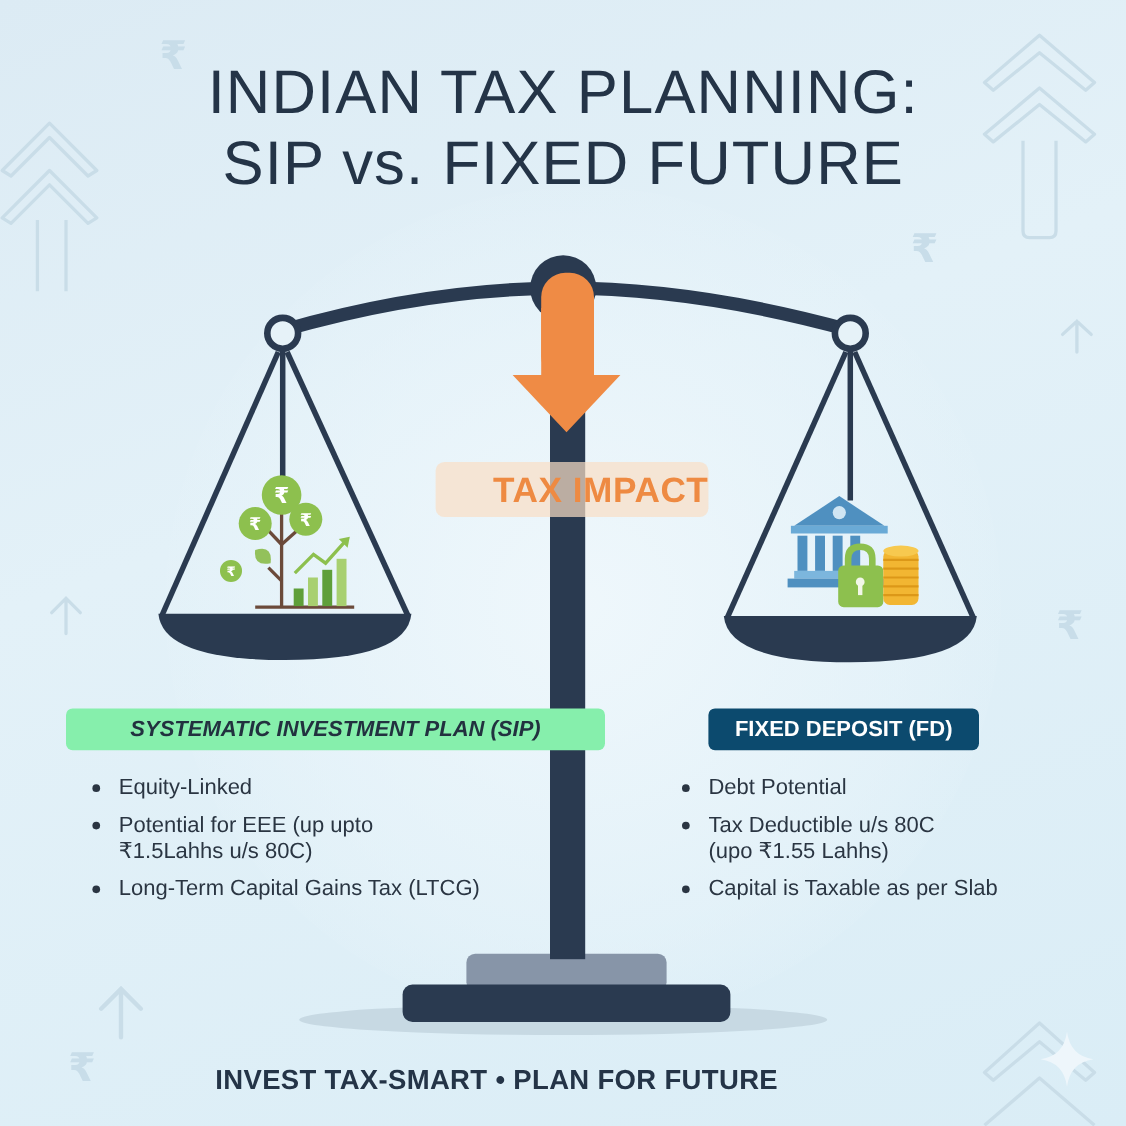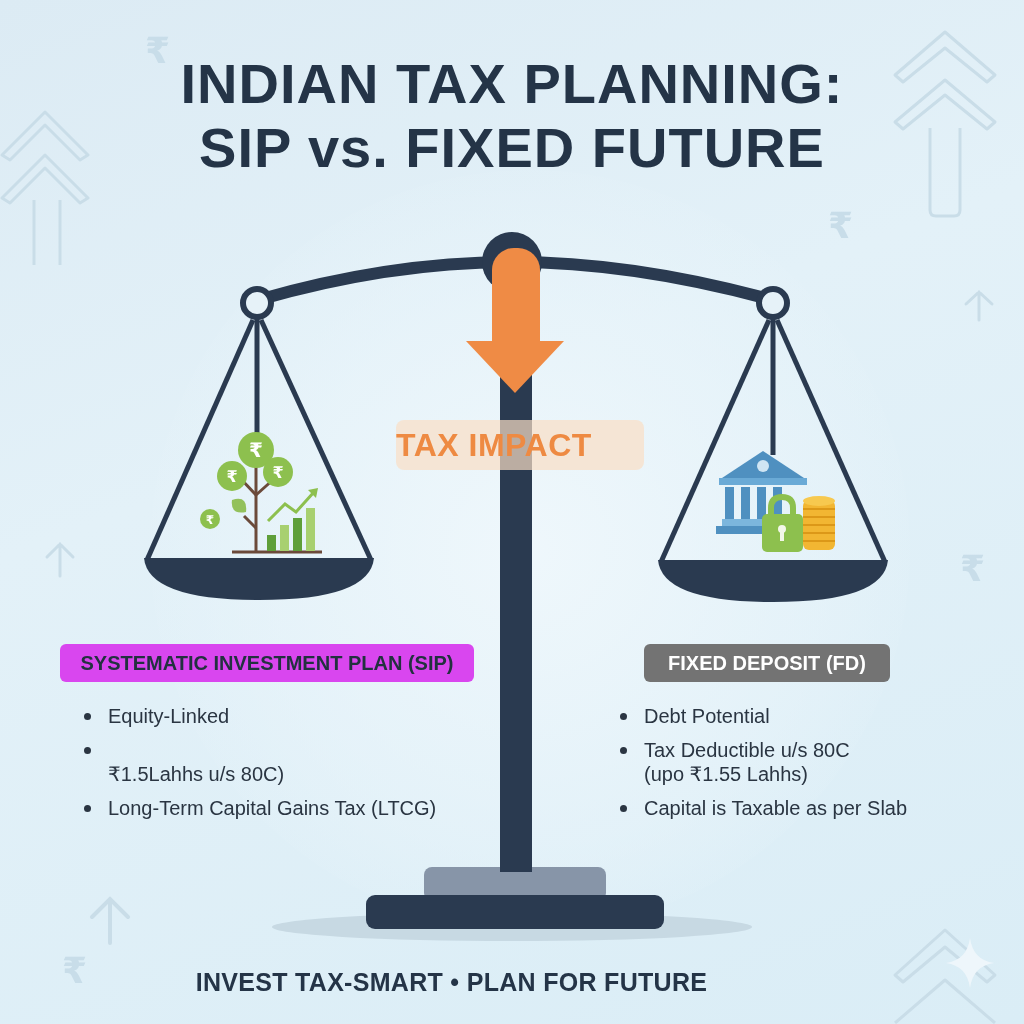--- a/index.html
+++ b/index.html
@@ -13,38 +13,38 @@
   .glow {
     position: absolute; left: 150px; top: 170px; width: 760px; height: 760px;
     border-radius: 50%;
     background: radial-gradient(circle, rgba(240,248,252,0.9) 0%, rgba(232,244,250,0.55) 55%, rgba(220,236,245,0) 75%);
   }
   .deco { position: absolute; color: #c6dce8; }
   .deco svg { display: block; }
   .rupee-deco { position: absolute; font-size: 36px; font-weight: bold; color: #c8dde9; }
   .title {
     position: absolute; left: 0; top: 52px; width: 1024px; text-align: center;
-    font-weight: bold; font-size: 56px; line-height: 64px; letter-spacing: 1px;
+    font-weight: normal; font-size: 56px; line-height: 64px; letter-spacing: 1px;
     color: #243447;
     font-family: "Liberation Sans", sans-serif;
   }
   .title span { display: block; }
   svg.scale { position: absolute; left: 0; top: 0; }
   .tax-impact {
     position: absolute; left: 396px; top: 420px; width: 248px; height: 50px;
     background: rgba(250, 222, 196, 0.7); border-radius: 8px;
     color: #ee8a42; font-weight: bold; font-size: 32px; line-height: 50px;
-    text-align: left; letter-spacing: 0.5px;
+    text-align: right; letter-spacing: 0.5px;
   }
   .badge {
     position: absolute; height: 38px; border-radius: 6px;
     font-weight: bold; font-size: 20px; line-height: 38px; text-align: center;
   }
-  .badge-sip { left: 60px; top: 644px; width: 414px; background: #d946ef; color: #22313f; }
-  .badge-fd { left: 644px; top: 644px; width: 246px; background: #737373; color: #ffffff; }
+  .badge-sip { left: 60px; top: 644px; width: 490px; background: #86efac; color: #22313f; font-style: italic; }
+  .badge-fd { left: 644px; top: 644px; width: 246px; background: #0c4a6e; color: #ffffff; }
   ul.points { position: absolute; list-style: none; font-size: 20px; color: #2a3542; }
   ul.points li { position: relative; padding-left: 28px; line-height: 24px; margin-bottom: 10px; }
   ul.points li::before {
     content: ""; position: absolute; left: 4px; top: 9px; width: 7px; height: 7px;
     border-radius: 50%; background: #2a3542;
   }
   .sip-points { left: 80px; top: 704px; width: 420px; }
   .fd-points { left: 616px; top: 704px; width: 360px; }
   .footer {
     position: absolute; left: 0; top: 968px; width: 903px; text-align: center;
@@ -184,21 +184,21 @@
     <ellipse cx="819" cy="501" rx="16" ry="5" fill="#f7c94f"></ellipse>
   </g>
 </svg>
 
 <div class="tax-impact">TAX IMPACT</div>
 
 <div class="badge badge-sip">SYSTEMATIC INVESTMENT PLAN (SIP)</div>
 <ul class="points sip-points">
   <li>Equity-Linked</li>
   <li style="margin-bottom:10px;">
-    <br>
+    <span>Potential for EEE (up upto</span><br>
     <span>₹1.5Lahhs u/s 80C)</span>
   </li>
   <li>Long-Term Capital Gains Tax (LTCG)</li>
 </ul>
 
 <div class="badge badge-fd">FIXED DEPOSIT (FD)</div>
 <ul class="points fd-points">
   <li>Debt Potential</li>
   <li>
     <span>Tax Deductible u/s 80C</span><br>

